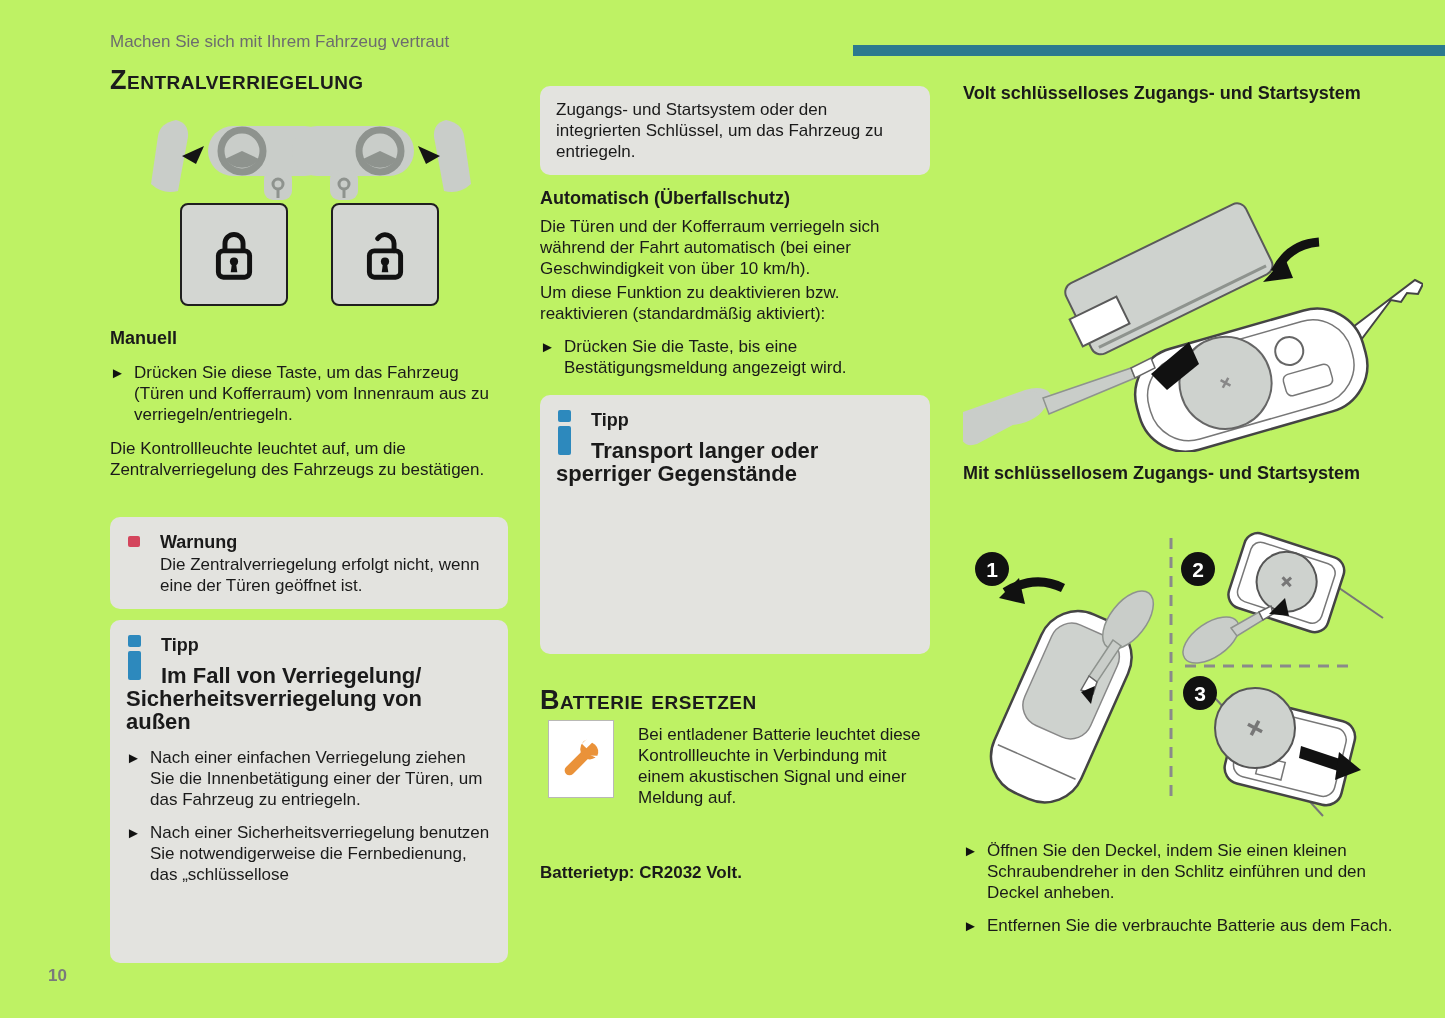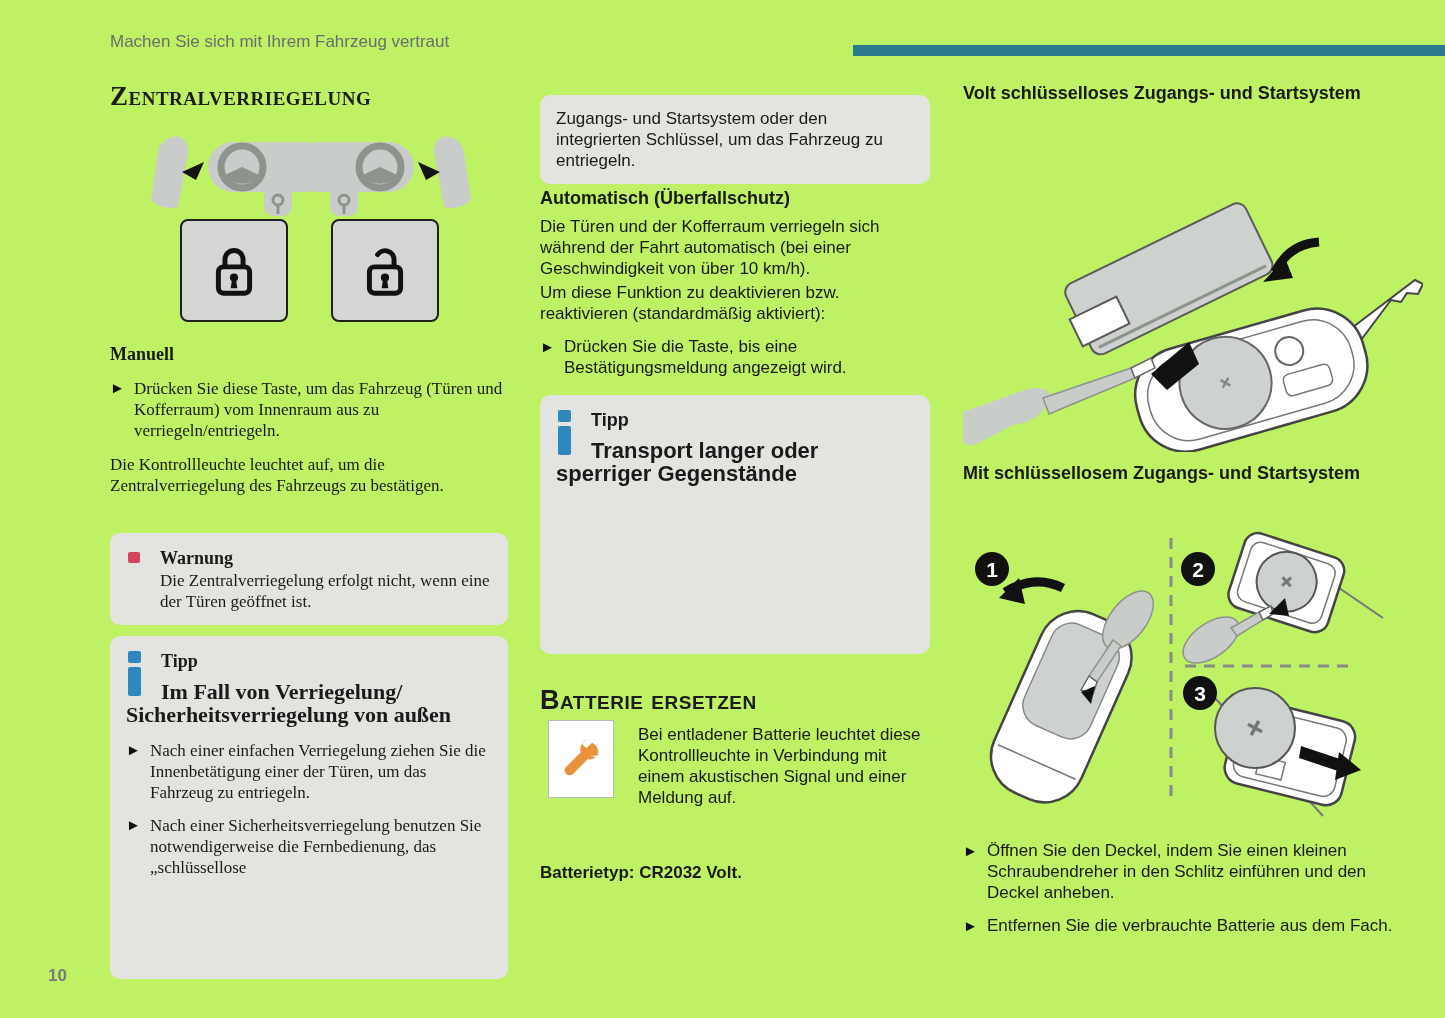--- a/index.html
+++ b/index.html
@@ -3,21 +3,21 @@
 <meta charset="utf-8">
 <style>
   html,body{margin:0;padding:0;background:#ffffff;}
   .page{position:relative;width:1445px;height:1018px;background:#bef264;overflow:hidden;
         font-family:"Liberation Sans","DejaVu Sans",sans-serif;color:#1a1a1a;}
   .crumb{position:absolute;left:110px;top:32px;font-size:17px;color:#6c6c6e;}
   .tealbar{position:absolute;left:853px;top:45px;width:592px;height:11px;background:#2b7a8e;}
   .pagenum{position:absolute;left:48px;top:966px;font-size:17px;font-weight:bold;color:#7a7a7c;}
 
   .col{position:absolute;font-size:17px;line-height:21px;}
-  .col-left{left:110px;top:86px;width:400px;font-family:Liberation Serif, serif;}
+  .col-left{left:110px;top:70px;width:400px;}
   .col-mid{left:540px;top:70px;width:390px;}
   .col-right{left:963px;top:70px;width:460px;}
 
   .sec-title{font-size:27px;font-weight:bold;font-variant:small-caps;letter-spacing:0.5px;color:#1c1c1c;}
   .h2{font-size:18px;font-weight:bold;margin:0;}
   .graybox{background:#e3e3df;border-radius:10px;padding:13px 16px;}
   p{margin:0;}
 
   .bullet{display:flex;margin:0 0 12px 0;}
   .bullet .tri{flex:0 0 24px;font-size:15px;line-height:21px;color:#111;}
@@ -123,21 +123,21 @@
         <span class="btxt">Nach einer einfachen Verriegelung ziehen Sie die Innenbetätigung einer der Türen, um das Fahrzeug zu entriegeln.</span>
       </div>
       <div class="bullet">
         <span class="tri">►</span>
         <span class="btxt">Nach einer Sicherheitsverriegelung benutzen Sie notwendigerweise die Fernbedienung, das „schlüssellose</span>
       </div>
     </div>
   </div>
 
   <div class="col col-mid">
-    <div class="graybox abs" style="left:0;top:25px;width:358px;">
+    <div class="graybox abs" style="left:0;top:16px;width:358px;">
       <p>Zugangs- und Startsystem oder den integrierten Schlüssel, um das Fahrzeug zu entriegeln.</p>
     </div>
 
     <div class="abs h2" style="left:0;top:118px;">Automatisch (Überfallschutz)</div>
     <p class="abs" style="left:0;top:146px;width:380px;">Die Türen und der Kofferraum verriegeln sich während der Fahrt automatisch (bei einer Geschwindigkeit von über 10 km/h).</p>
     <p class="abs" style="left:0;top:212px;width:380px;">Um diese Funktion zu deaktivieren bzw. reaktivieren (standardmäßig aktiviert):</p>
 
     <div class="abs bullet" style="left:0;top:266px;width:380px;">
       <span class="tri">►</span>
       <span class="btxt">Drücken Sie die Taste, bis eine Bestätigungsmeldung angezeigt wird.</span>

